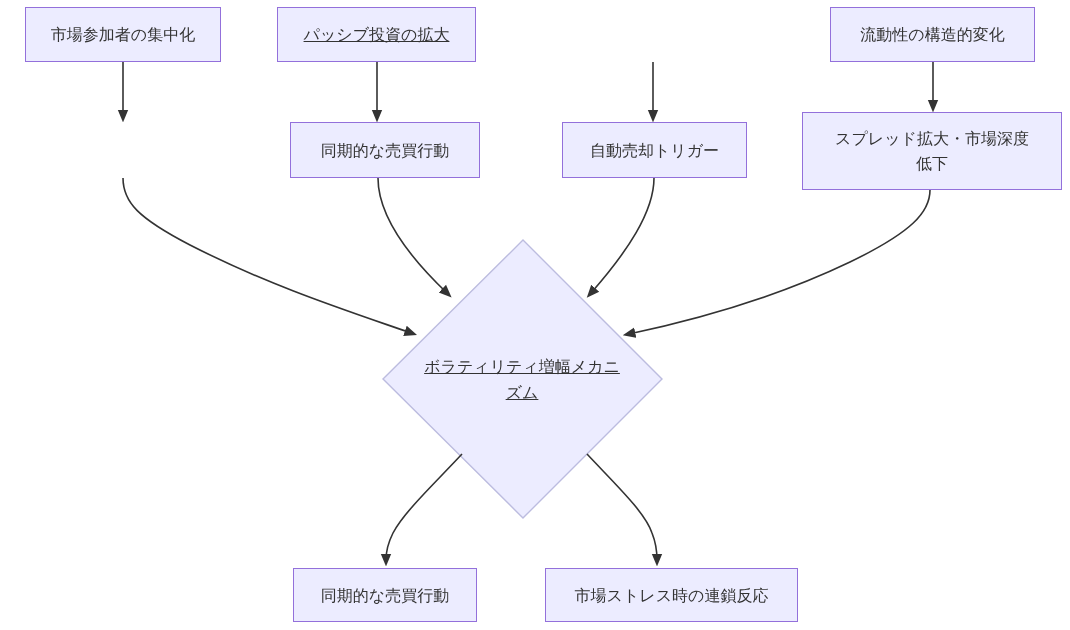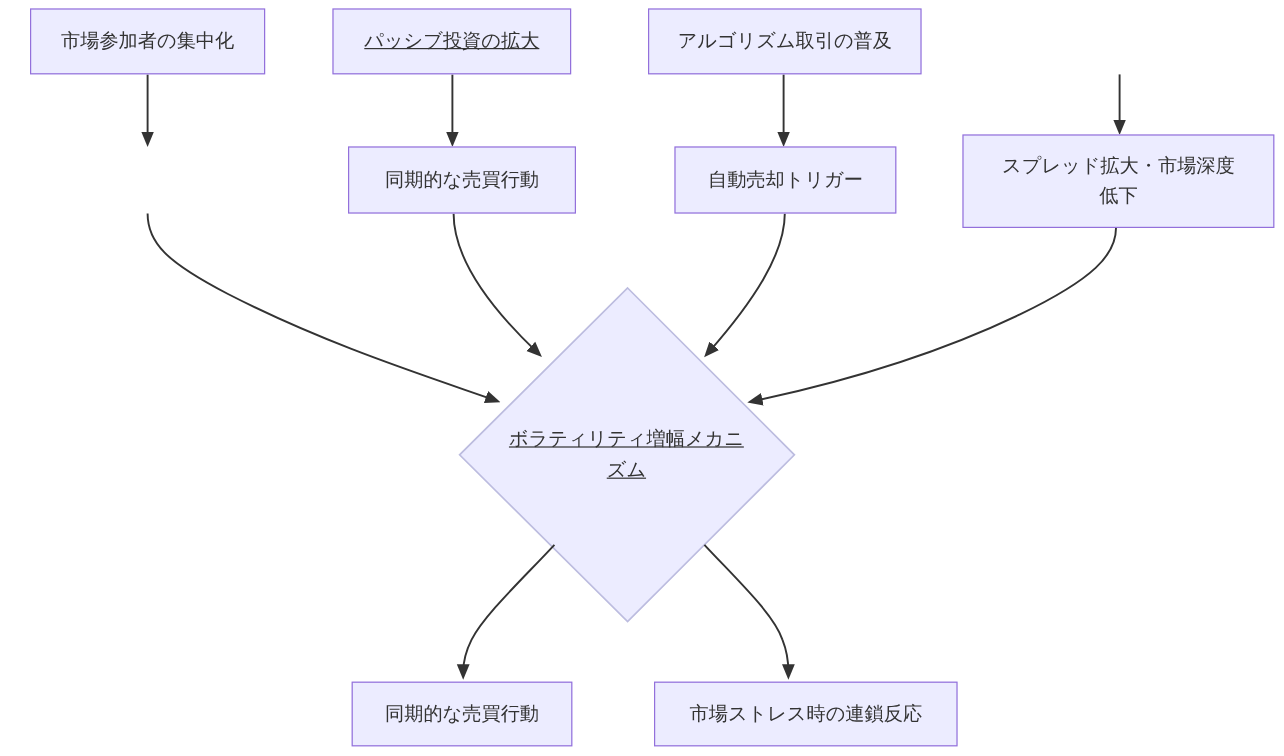--- a/index.html
+++ b/index.html
@@ -102,21 +102,21 @@
     <path class="edge" data-name="edge-synchronized-mechanism" d="M378,178 C378,212 404,252 447,293" marker-end="url(#arrowhead)"></path>
     <path class="edge" data-name="edge-trigger-mechanism" d="M654,178 C654,212 627,252 591,293" marker-end="url(#arrowhead)"></path>
     <path class="edge" data-name="edge-spread-mechanism" d="M930,190 C930,212 912,232 850,262 C775,298 695,320 629,334" marker-end="url(#arrowhead)"></path>
 
     <path class="edge" data-name="edge-mechanism-acceleration" d="M462,454 C434,484 404,512 393,533 C388,543 386,551 386,560" marker-end="url(#arrowhead)"></path>
     <path class="edge" data-name="edge-mechanism-contagion" d="M587,454 C615,484 645,512 652,533 C656,543 657,551 657,560" marker-end="url(#arrowhead)"></path>
   </svg>
 
   <div class="node" data-name="node-concentration">市場参加者の集中化</div>
   <div class="node" data-name="node-passive">パッシブ投資の拡大</div>
-  <div class="node" data-name="node-algo">アルゴリズム取引の普及</div>
+  <div class="node" data-name="node-liquidity">流動性の構造的変化</div>
 
   <div class="node" data-name="node-synchronized">同期的な売買行動</div>
   <div class="node" data-name="node-trigger">自動売却トリガー</div>
   <div class="node" data-name="node-spread">スプレッド拡大・市場深度
 低下</div>
 
   <div class="diamond-label" data-name="node-mechanism-label">ボラティリティ増幅メカニ
 ズム</div>
 
   <div class="node" data-name="node-acceleration">同期的な売買行動</div>

